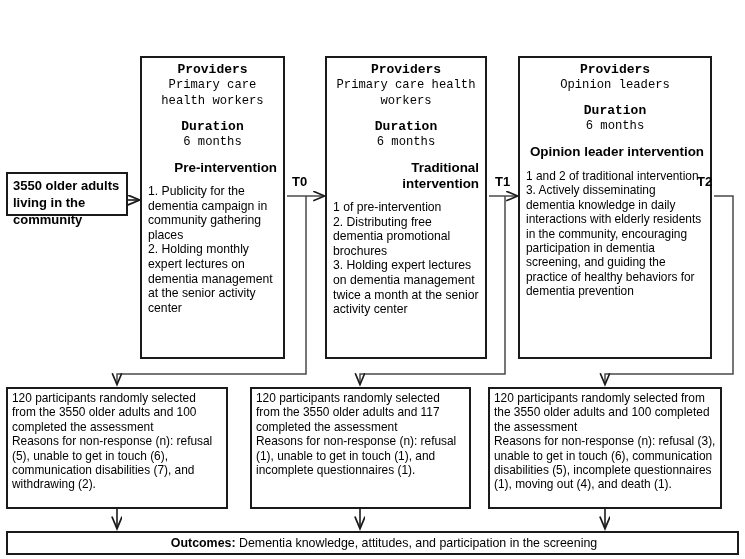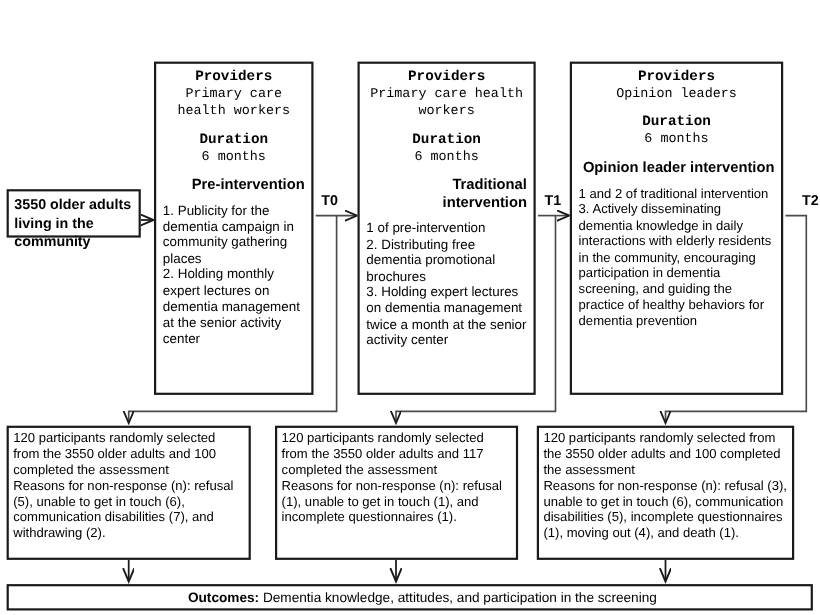--- a/index.html
+++ b/index.html
@@ -131,21 +131,21 @@
 
   
   .tp {
     position: absolute;
     font-weight: bold;
     font-size: 13px;
     z-index: 7;
   }
   #tp0 { left: 292px; top: 174px; }
   #tp1 { left: 495px; top: 174px; }
-  #tp2 { left: 729px; top: 174px; }
+  #tp2 { left: 697px; top: 174px; }
 
   
   #lines {
     position: absolute;
     left: 0;
     top: 0;
     width: 745px;
     height: 559px;
     z-index: 2;
   }

